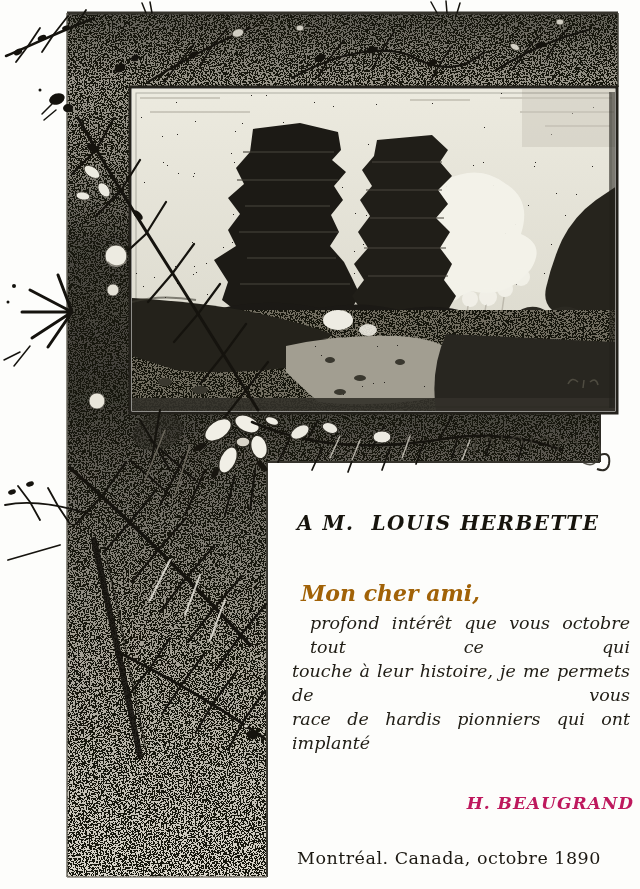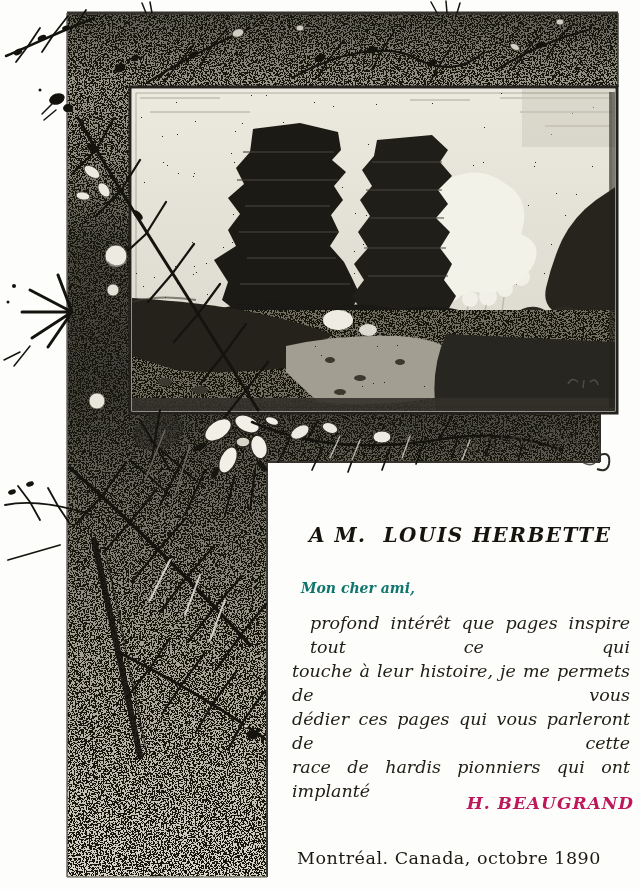--- a/index.html
+++ b/index.html
@@ -8,21 +8,21 @@
     background:#fdfdfb;overflow:hidden;
     font-family:"DejaVu Serif","Liberation Serif",serif;color:#1e1b14;
   }
   .art{position:absolute;left:0;top:0;width:640px;height:889px;}
   .txt{position:absolute;z-index:2;}
   .title{
     left:293px;top:507px;font-style:italic;font-weight:700;font-size:20px;
     letter-spacing:1.5px;white-space:pre;color:#17140d;
   }
   .salutation{
-    left:301px;top:580px;font-style:italic;font-weight:700;font-size:14px;color:#0f766e;
+    left:301px;top:580px;font-style:italic;font-weight:700;font-size:22px;color:#a16207;
   }
   .body{
     left:292px;top:611px;width:338px;font-style:italic;font-size:17.5px;
     line-height:24px;color:#201d15;
   }
   .body .line{text-align:justify;text-align-last:justify;}
   .body .line:first-child{padding-left:18px;}
   .body .line:last-child{text-align:last;text-align-last:left;}
   .sig{
     left:292px;top:793px;width:342px;text-align:right;font-style:italic;
@@ -304,28 +304,27 @@
 
       <g stroke="#3f3d34" stroke-width="1.6" opacity="0.85">
         <path d="M458,452 Q462,436 468,450 M476,438 L474,454 M484,440 Q490,432 494,446
                  M502,436 L500,452 M510,442 Q518,430 524,444 M532,436 L530,452
                  M540,440 Q548,432 552,446 M560,436 L558,450 M566,442 Q574,434 578,446"></path>
         <path d="M592,438 Q604,442 598,458 Q594,468 584,463"></path>
       </g>
     </g>
   </svg>
 
-  <h1 class="txt title" style="margin:16px;">A M.  LOUIS HERBETTE</h1>
+  <h1 class="txt title" style="margin:4px;">A M.  LOUIS HERBETTE</h1>
 
   <p class="txt salutation" style="margin:0;">Mon cher ami,</p>
 
   <div class="txt body">
-    <div class="line">profond intérêt que pages inspire tout ce qui</div>
+    <div class="line">profond intérêt que vous octobre tout ce qui</div>
     <div class="line">touche à leur histoire, je me permets de vous</div>
-    <div class="line">dédier ces pages qui vous parleront de cette</div>
     <div class="line">race de hardis pionniers qui ont implanté</div>
 
   </div>
 
   <div class="txt sig">H. BEAUGRAND</div>
 
   <div class="txt date">Montréal. Canada, octobre 1890</div>
 </div>
 
 </body></html>

